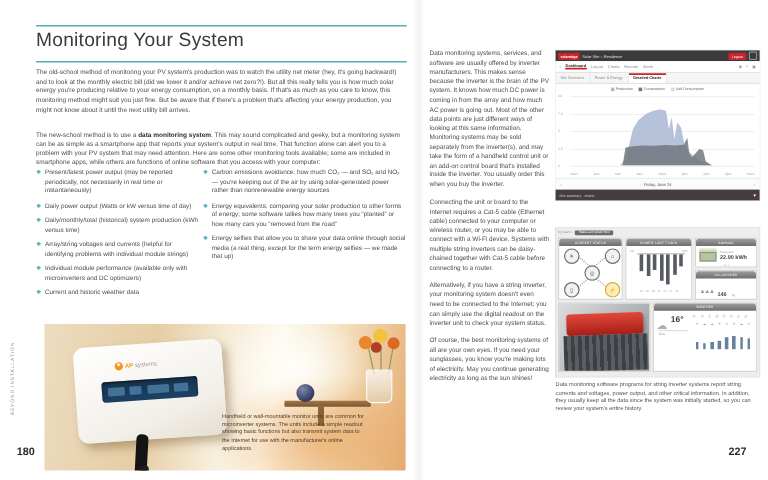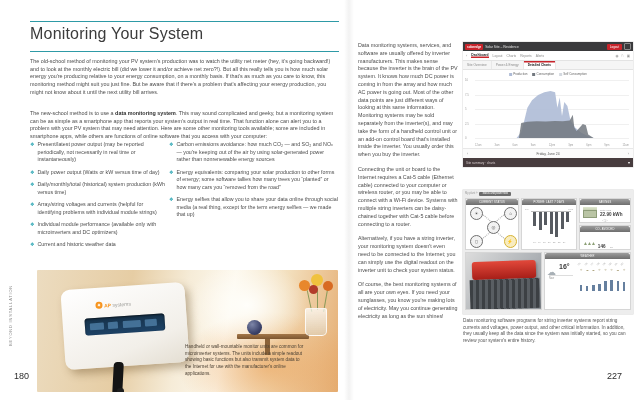--- a/index.html
+++ b/index.html
@@ -46,21 +46,21 @@
   .dev-logo .t2{font-size:5px;color:#9a9a96;}
   .dev-screen{position:absolute;left:22px;top:30px;width:80px;height:17px;border-radius:3px;
     background:linear-gradient(#16324a,#1d4266);box-shadow:inset 0 1px 2px rgba(0,0,0,.6);}
   .dev-screen .seg{position:absolute;top:5px;height:7px;background:#4f7fa8;opacity:.8;border-radius:1px;}
   .cable{position:absolute;left:76px;top:92px;width:10px;height:34px;background:#141414;border-radius:4px;transform:rotate(3deg);}
   .cable2{position:absolute;left:80px;top:118px;width:7px;height:12px;background:#1d1d1d;border-radius:3px;}
   .ph-caption{position:absolute;left:148px;top:74px;width:120px;font-size:4.6px;line-height:1.45;color:#4c4235;}
 
   .side-label{position:absolute;left:8px;top:346px;transform:rotate(-90deg);transform-origin:left top;
     font-size:4px;letter-spacing:.8px;color:#8f8f8f;white-space:nowrap;}
-  .pageno{position:absolute;font-size:9px;font-weight:normal;color:#2c2c2c;}
+  .pageno{position:absolute;font-size:9px;font-weight:bold;color:#2c2c2c;}
   .pn-left{left:14px;top:371px;}
   .pn-right{left:607px;top:371px;}
 
   
   .rp-text{position:absolute;left:358px;top:42px;width:100px;}
   .rp-text p{margin:0 0 7px;font-size:5.35px;line-height:1.46;color:#4c4c4c;}
   .rp-caption{position:absolute;left:463px;top:318px;width:171px;font-size:4.7px;line-height:1.42;color:#555;}
 
   
   .ss1{position:absolute;left:463px;top:42px;width:170px;box-shadow:0 0 0 0.5px #dcdcdc;background:#fff;}

